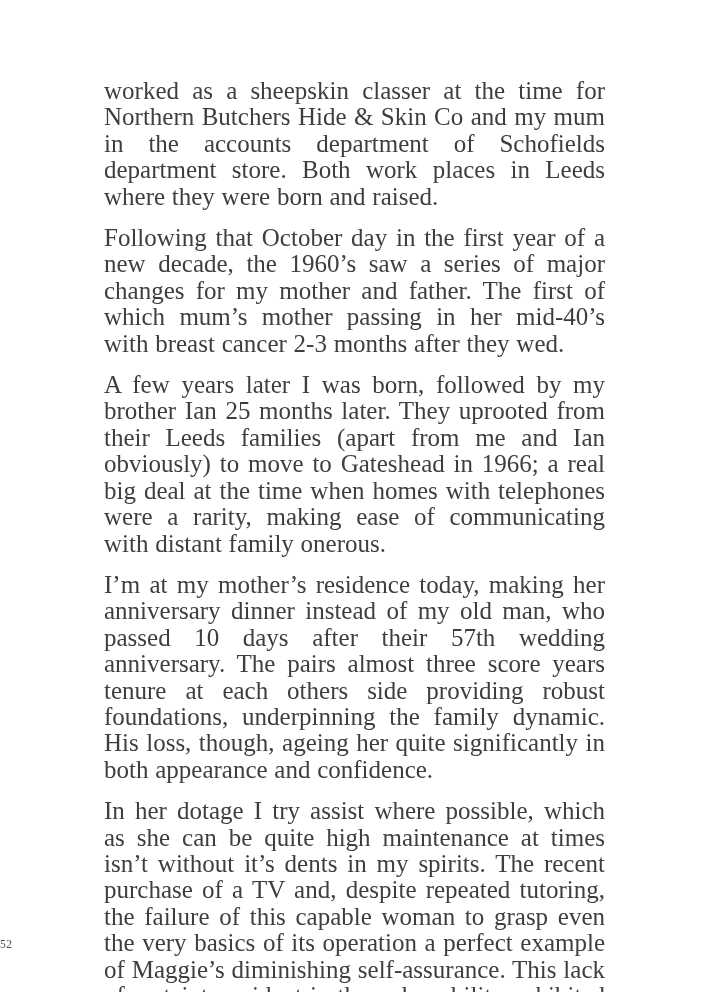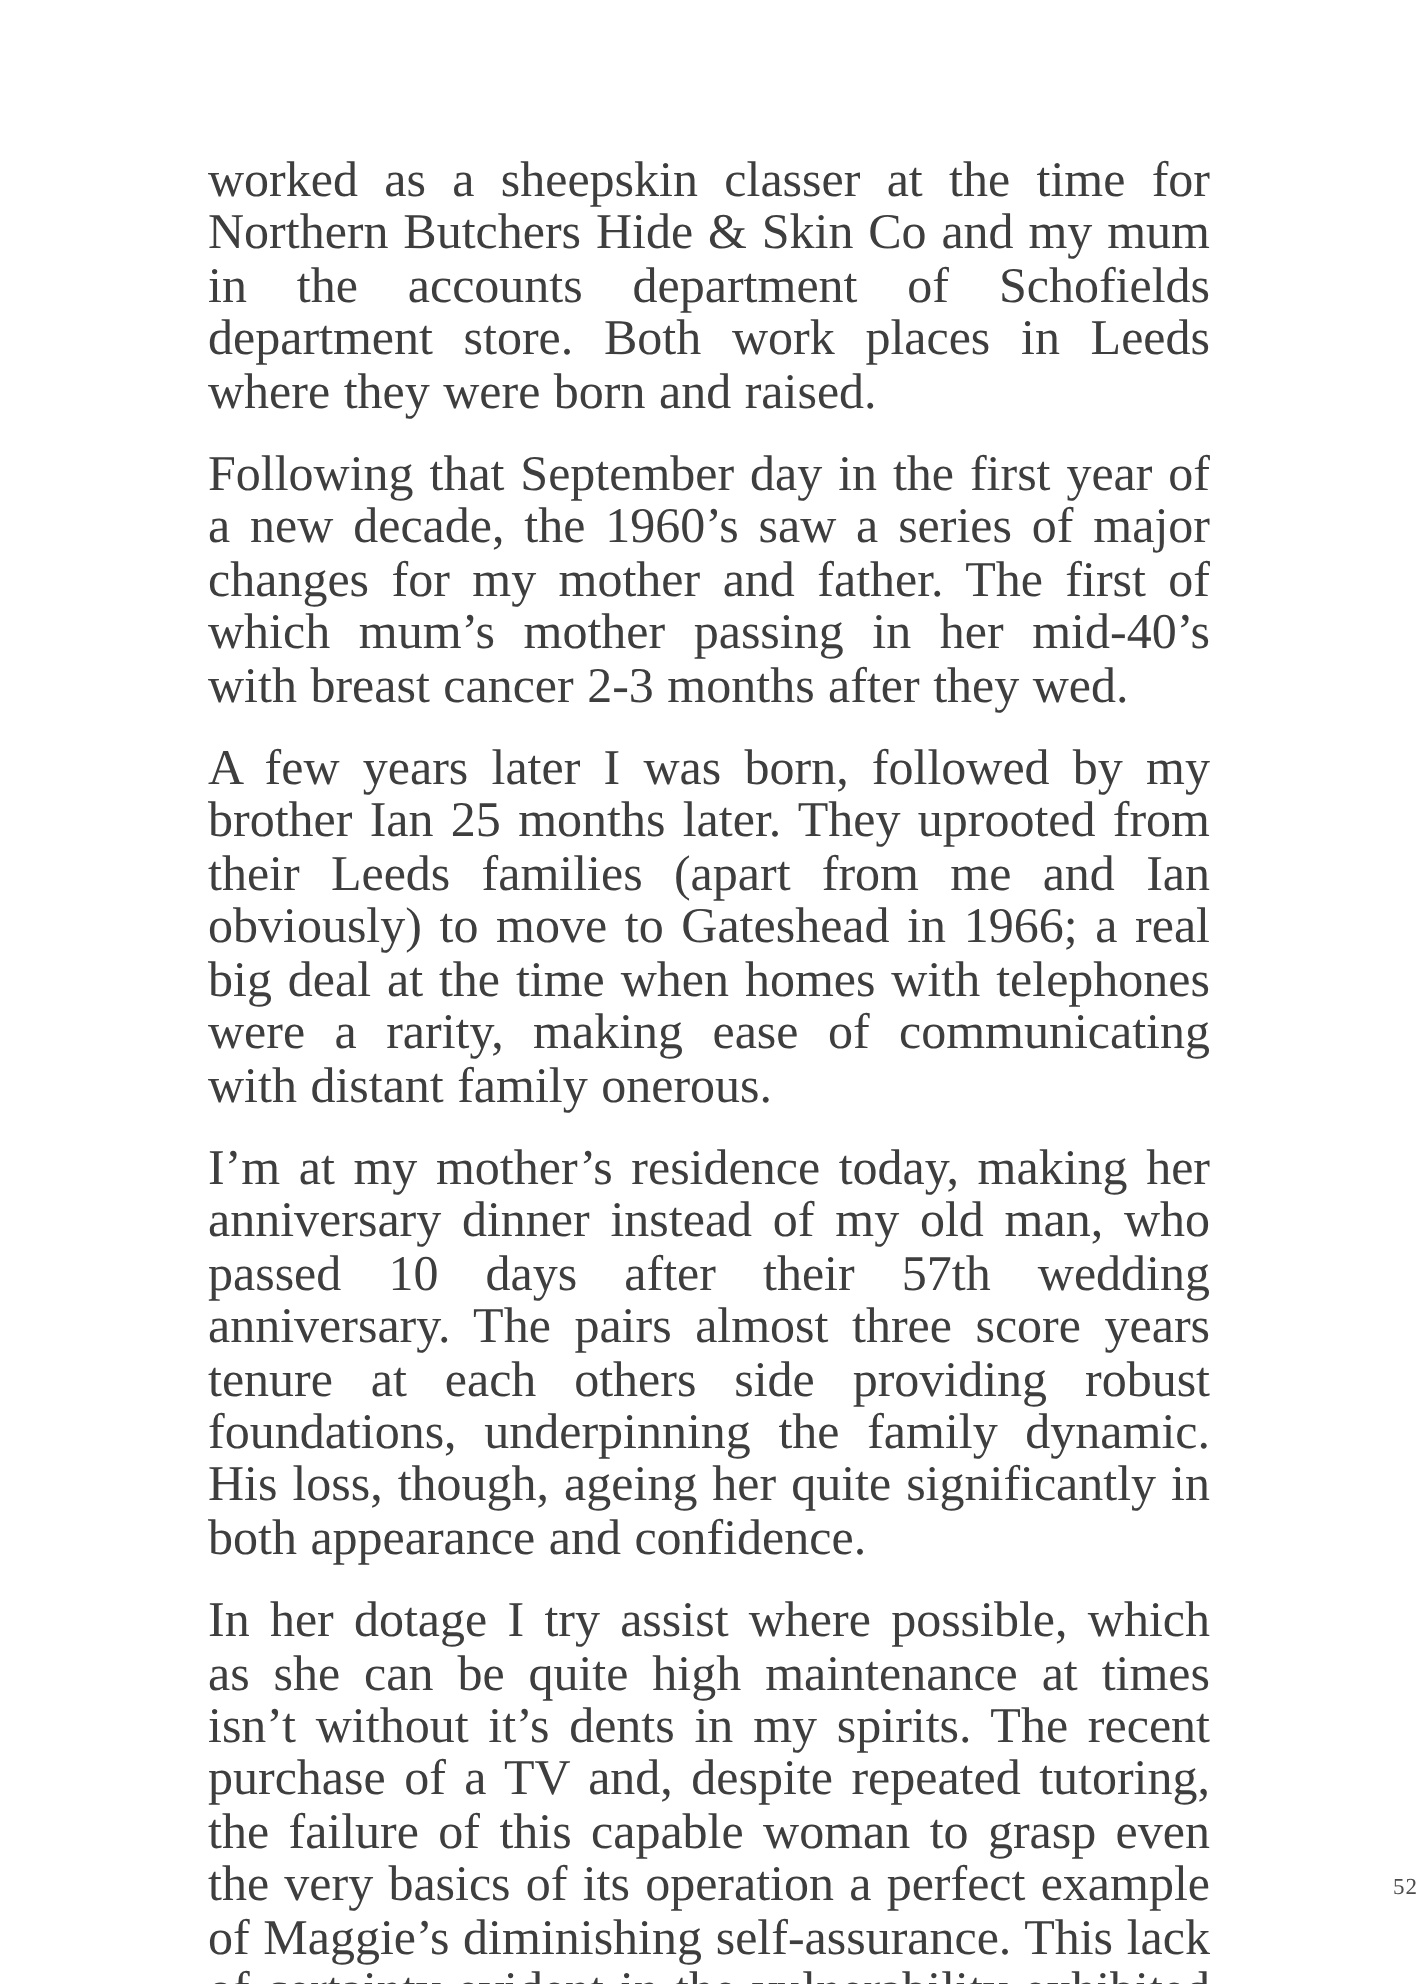--- a/index.html
+++ b/index.html
@@ -36,31 +36,31 @@
     padding: 0;
   }
   .text-block p:last-child {
     margin-bottom: 17px;
   }
   .page-number {
     position: absolute;
     left: 0;
     right: 0;
     top: 938px;
-    text-align: right;
+    text-align: left;
     font-size: 11.5px;
     color: #4c4c4c;
     letter-spacing: 0.5px;
   }
 </style>
 </head>
 <body>
 
 <div class="page">
   <div class="text-block">
     <p>worked as a sheepskin classer at the time for Northern Butchers Hide &amp; Skin Co and my mum in the accounts department of Schofields department store. Both work places in Leeds where they were born and raised.</p>
-    <p>Following that September day in the first year of a new decade, the 1960’s saw a series of major changes for my mother and father. The first of which mum’s mother passing in her mid-40’s with breast cancer 2-3 months after they wed.</p>
+    <p>Following that October day in the first year of a new decade, the 1960’s saw a series of major changes for my mother and father. The first of which mum’s mother passing in her mid-40’s with breast cancer 2-3 months after they wed.</p>
     <p>A few years later I was born, followed by my brother Ian 25 months later. They uprooted from their Leeds families (apart from me and Ian obviously) to move to Gateshead in 1966; a real big deal at the time when homes with telephones were a rarity, making ease of communicating with distant family onerous.</p>
     <p>I’m at my mother’s residence today, making her anniversary dinner instead of my old man, who passed 10 days after their 57th wedding anniversary. The pairs almost three score years tenure at each others side providing robust foundations, underpinning the family dynamic. His loss, though, ageing her quite significantly in both appearance and confidence.</p>
     <p>In her dotage I try assist where possible, which as she can be quite high maintenance at times isn’t without it’s dents in my spirits. The recent purchase of a TV and, despite repeated tutoring, the failure of this capable woman to grasp even the very basics of its operation a perfect example of Maggie’s diminishing self-assurance. This lack of certainty evident in the vulnerability exhibited by her body language.</p>
   </div>
   <div class="page-number">52</div>
 </div>
 
 </body></html>

